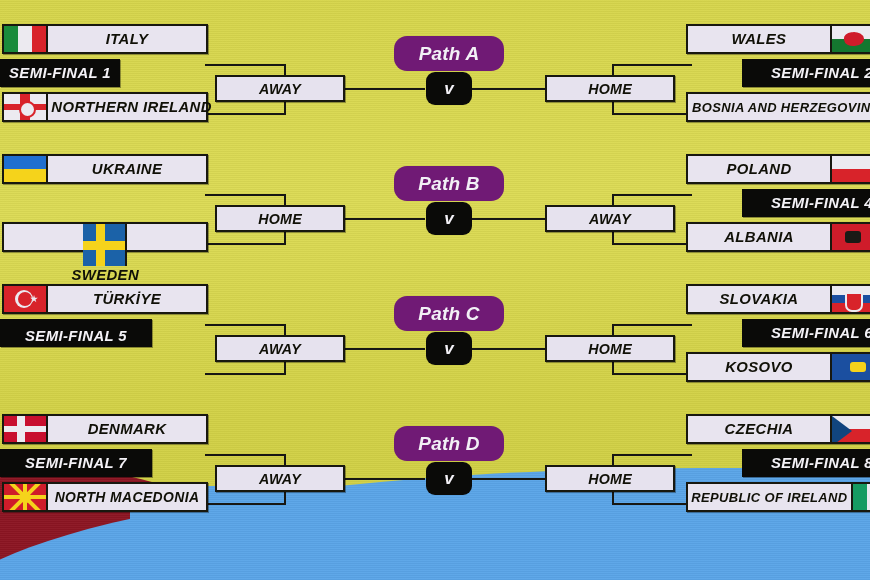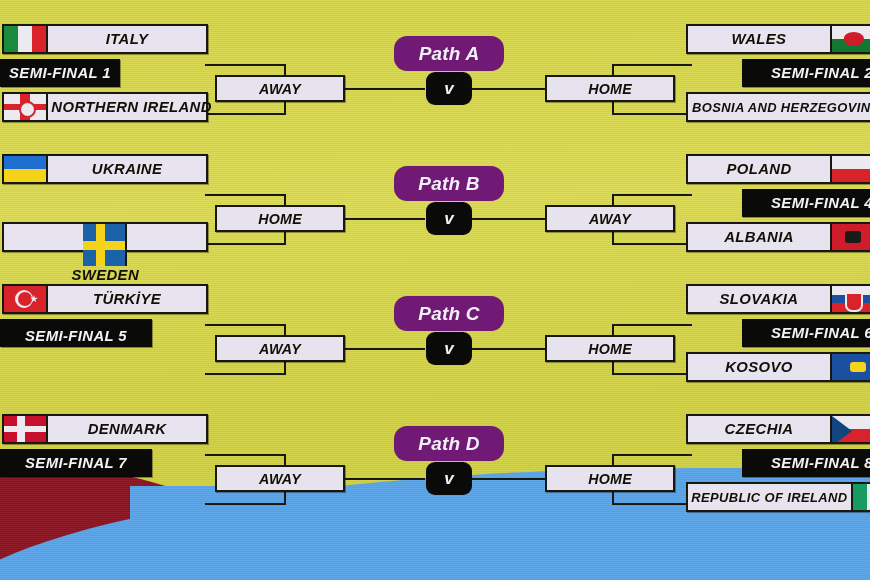--- a/index.html
+++ b/index.html
@@ -330,20 +330,30 @@
     <div class="line lh" style="left:612px;top:95px;width:80px;"></div>
     <div class="line lv" style="left:612px;top:46px;height:51px;"></div>
 
     <div class="plate" style="left:2px;top:6px;width:206px;">
       <div class="flag f-dk"></div>
       <div class="label">DENMARK</div>
     </div>
     <div class="plate semi" style="left:0px;top:41px;width:152px;">
       <div class="label">SEMI-FINAL 7</div>
     </div>
+    <div class="plate" style="left:2px;top:74px;width:206px;">
+      <div class="flag f-mkd">
+        <i class="ray" style="transform:rotate(0deg);"></i>
+        <i class="ray" style="transform:rotate(45deg);"></i>
+        <i class="ray" style="transform:rotate(90deg);"></i>
+        <i class="ray" style="transform:rotate(135deg);"></i>
+        <i class="sun"></i>
+      </div>
+      <div class="label" style="font-size:14.5px;">NORTH MACEDONIA</div>
+    </div>
 
     <div class="ha" style="left:215px;top:57px;">
       <span>AWAY</span>
     </div>
 
     <div class="pathpill" style="left:394px;top:18px;">
       <span>Path D</span>
     </div>
     <div class="vbox" style="left:426px;top:54px;">
       <span>v</span>

